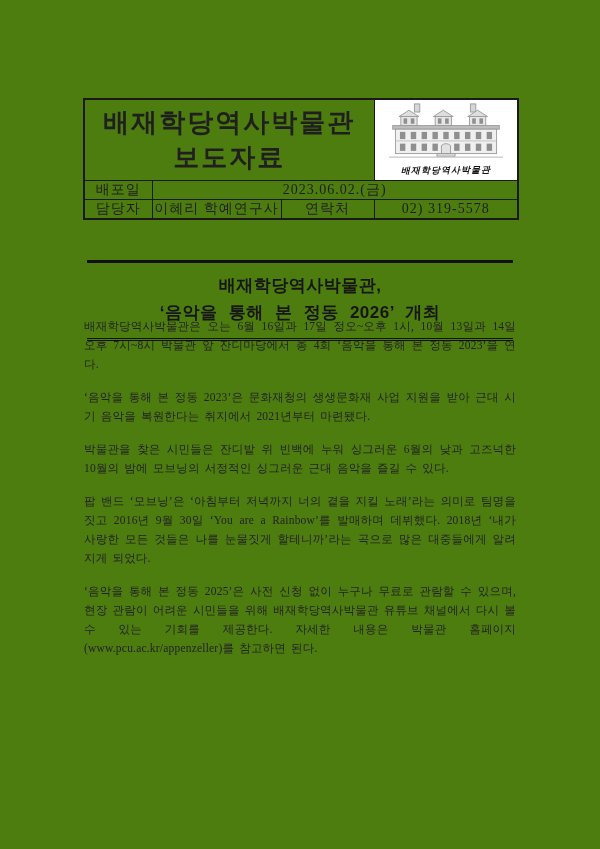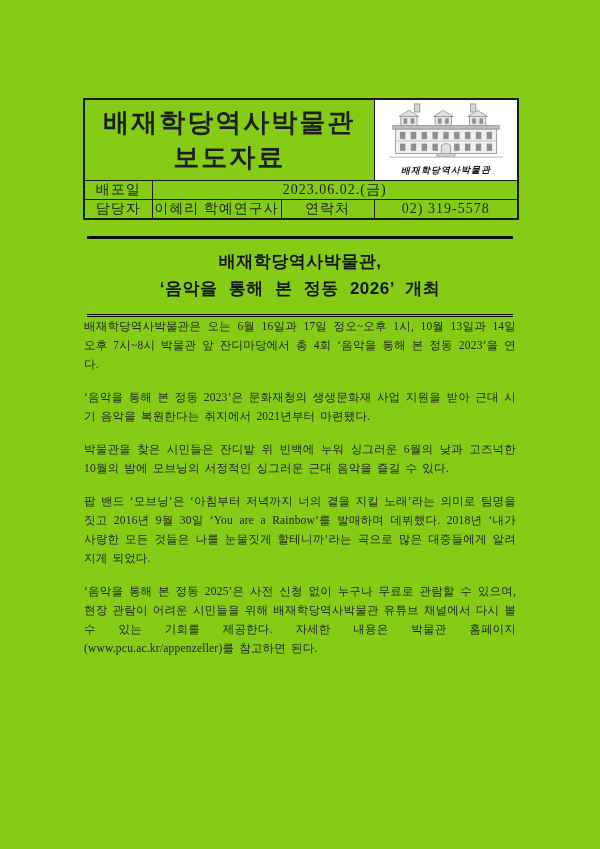--- a/index.html
+++ b/index.html
@@ -1,19 +1,19 @@
 <!DOCTYPE html>
 <html lang="ko"><head>
 <meta charset="utf-8">
 <style>
   html,body{margin:0;padding:0;background:#ffffff;}
   .sheet{
     position:relative;
     width:600px;height:849px;
-    background:#84cc16;
+    background:#4d7c0f;
     font-family:"Liberation Serif","DejaVu Serif",serif;
     color:#1f1f1f;
     overflow:hidden;
   }
 
   
   .header-table{
     position:absolute;left:83px;top:98px;width:434px;
     border-collapse:collapse;table-layout:fixed;
   }
@@ -32,21 +32,21 @@
   .logo-caption{
     font-size:9px;font-weight:bold;font-style:italic;
     letter-spacing:1px;color:#141414;margin-top:1px;
     transform:rotate(-0.6deg);
   }
   .field-row td{height:18px;font-size:14px;letter-spacing:1px;}
   .field-value{letter-spacing:0.5px;}
 
   
   .headline{
-    position:absolute;left:87px;top:236px;width:426px;
+    position:absolute;left:87px;top:260px;width:426px;
     border-top:3px solid #111111;
     border-bottom:3px double #111111;
     padding:10px 0 12px 0;
     text-align:center;
     font-family:"Liberation Sans","DejaVu Sans",sans-serif;
     font-weight:bold;color:#161616;
   }
   .headline-line1{font-size:17px;line-height:26px;letter-spacing:0.5px;}
   .headline-line2{font-size:17px;line-height:27px;letter-spacing:0.5px;word-spacing:6px;}
 

